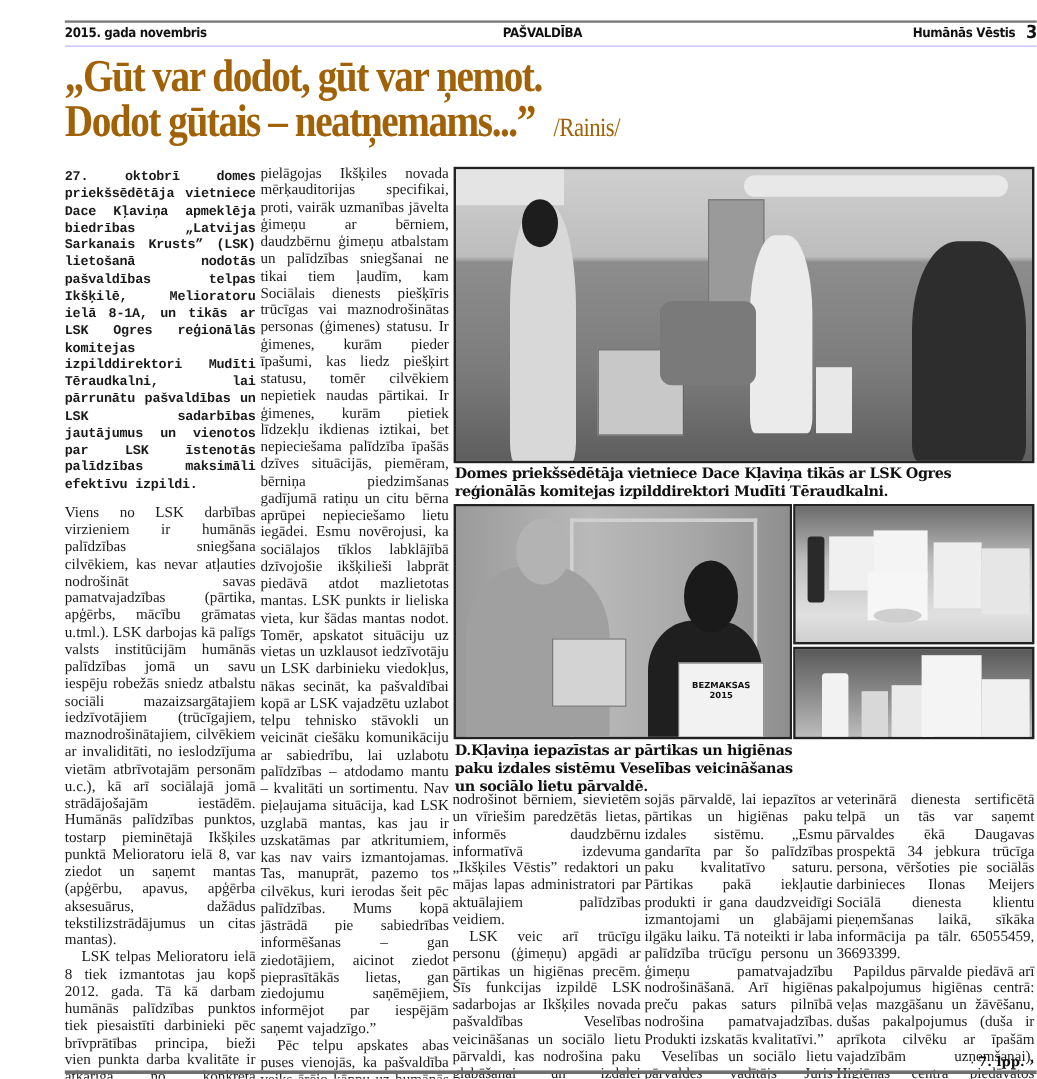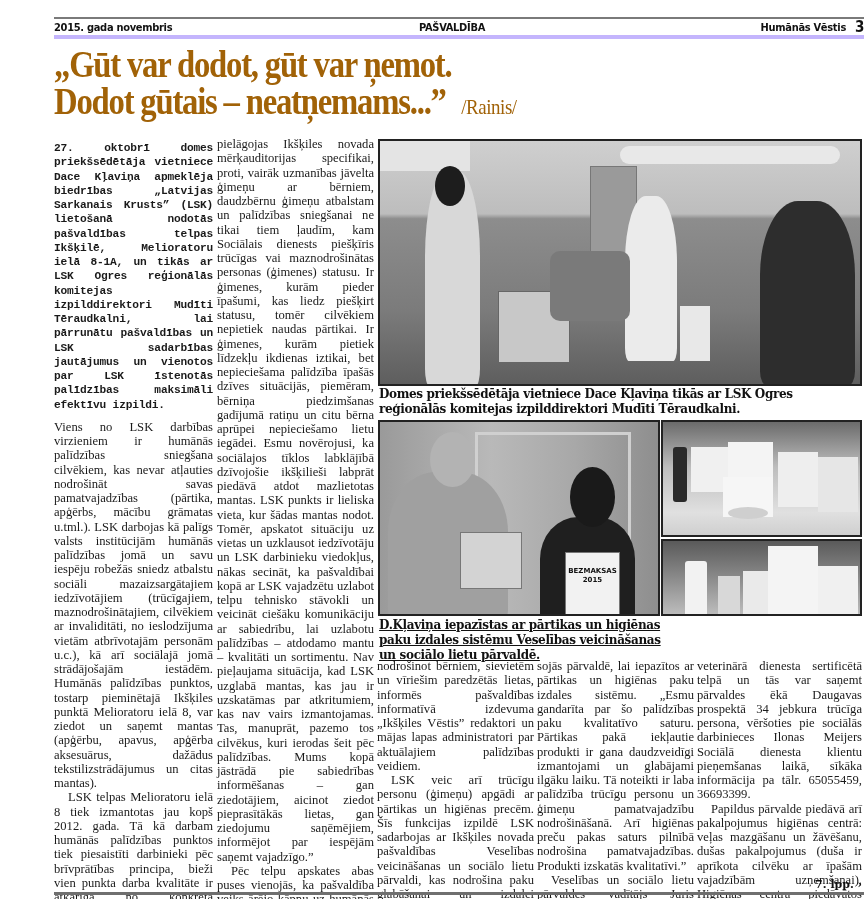--- a/index.html
+++ b/index.html
@@ -1,20 +1,20 @@
 <!DOCTYPE html>
 <html><head>
 <meta charset="utf-8">
 <style>
   html, body { margin: 0; padding: 0; background: #ffffff; }
   body { width: 864px; height: 899px; position: relative; overflow: hidden; color: #111; }
   .page { position: absolute; left: 54px; top: 0; width: 810px; height: 899px; }
 
   .hdr { position: absolute; left: 0; top: 17px; width: 810px; height: 22px;
-         border-top: 2px solid #7a7a7a; border-bottom: 4px solid #c4b5fd; box-sizing: border-box; }
+         border-top: 2px solid #7a7a7a; border-bottom: 1px solid #c4b5fd; box-sizing: border-box; }
   .hdr span { position: absolute; top: 2px; font-family: "DejaVu Sans Condensed", "DejaVu Sans", sans-serif;
               font-size: 11px; font-weight: bold; letter-spacing: -0.3px; color: #111; }
   .hdr .date { left: 0; }
   .hdr .section { left: 365px; }
   .hdr .paper { right: 18px; }
   .hdr .num { right: 0; top: -1px; font-size: 15px; font-weight: 900; }
 
   .headline { position: absolute; left: 0; top: 46px; width: 810px;
               font-family: Liberation Serif, serif; font-weight: bold; color: #a16207; }
   .headline .l1, .headline .l2 { display: block; font-size: 38px; line-height: 37px; letter-spacing: -1.4px;
@@ -44,21 +44,21 @@
         background: linear-gradient(180deg, #6b6b6b 0%, #bdbdbd 40%, #e0e0e0 80%, #cfcfcf 100%); }
   .p4 { left: 607px; top: 539px; width: 201px; height: 77px;
         background: linear-gradient(180deg, #5a5a5a 0%, #8a8a8a 50%, #bcbcbc 100%); }
 
   .fig { position: absolute; border-radius: 40% 40% 8% 8%; }
   .shape { position: absolute; }
 
   .cap { position: absolute; font-family: "DejaVu Serif", serif; font-weight: bold; font-size: 12px;
          line-height: 15px; color: #111; letter-spacing: -0.35px; }
   .cap1 { left: 325px; top: 387px; width: 484px; }
-  .cap2 { left: 325px; top: 618px; width: 285px; text-decoration: underline; }
+  .cap2 { left: 325px; top: 618px; width: 285px; }
 
   .more { position: absolute; right: 2px; top: 878px; font-family: "DejaVu Serif", serif; font-weight: bold; font-size: 11px; }
   .bottom-rule { position: absolute; left: 0; top: 892px; width: 810px; height: 3px; background: #6f6f6f; }
 </style>
 </head>
 <body>
 
 <div class="page">
 
   <div class="hdr">
@@ -99,21 +99,21 @@
   </div>
   <div class="cap cap1">Domes priekšsēdētāja vietniece Dace Kļaviņa tikās ar LSK Ogres reģionālās komitejas izpilddirektori Mudīti Tēraudkalni.</div>
 
   <div class="photo p2">
     <div class="shape" style="left:95px;top:10px;width:150px;height:180px;border:3px solid #d0d0d0;border-bottom:none;"></div>
     <div class="fig" style="left:8px;top:50px;width:120px;height:150px;background:#a0a0a0;"></div>
     <div class="fig" style="left:50px;top:10px;width:45px;height:55px;background:#b3b3b3;border-radius:50%;"></div>
     <div class="shape" style="left:80px;top:110px;width:60px;height:55px;background:#d3d3d3;border:1px solid #777;"></div>
     <div class="fig" style="left:160px;top:95px;width:95px;height:105px;background:#1f1f1f;"></div>
     <div class="fig" style="left:190px;top:45px;width:45px;height:60px;background:#1a1a1a;border-radius:50%;"></div>
-    <div class="shape" style="left:185px;top:130px;width:55px;height:65px;background:#f2f2f2;border:1px solid #777;font-family:'DejaVu Sans',sans-serif;font-size:7px;font-weight:bold;text-align:center;padding-top:14px;box-sizing:border-box;">
+    <div class="shape" style="left:185px;top:130px;width:72px;height:65px;background:#f2f2f2;border:1px solid #777;font-family:'DejaVu Sans',sans-serif;font-size:7px;font-weight:bold;text-align:center;padding-top:14px;box-sizing:border-box;">
       <div>BEZMAKSAS</div>
       <div style="margin-top:1px;">2015</div>
     </div>
   </div>
   <div class="cap cap2">D.Kļaviņa iepazīstas ar pārtikas un higiēnas paku izdales sistēmu Veselības veicināšanas un sociālo lietu pārvaldē.</div>
 
   <div class="photo p3">
     <div class="shape" style="left:10px;top:25px;width:14px;height:55px;background:#2a2a2a;border-radius:3px;"></div>
     <div class="shape" style="left:28px;top:25px;width:45px;height:45px;background:#f0f0f0;"></div>
     <div class="shape" style="left:65px;top:20px;width:45px;height:40px;background:#f4f4f4;"></div>
@@ -125,21 +125,21 @@
 
   <div class="photo p4">
     <div class="shape" style="left:22px;top:20px;width:22px;height:55px;background:#f2f2f2;border-radius:3px;"></div>
     <div class="shape" style="left:55px;top:35px;width:22px;height:40px;background:#d8d8d8;"></div>
     <div class="shape" style="left:80px;top:30px;width:35px;height:45px;background:#eaeaea;"></div>
     <div class="shape" style="left:105px;top:5px;width:50px;height:70px;background:#f4f4f4;"></div>
     <div class="shape" style="left:155px;top:25px;width:40px;height:50px;background:#f0f0f0;"></div>
   </div>
 
   <div class="col c3">
-    <p class="noindent">nodrošinot bērniem, sievietēm un vīriešim paredzētās lietas, informēs pašvaldības informatīvā izdevuma „Ikšķiles Vēstis” redaktori un mājas lapas administratori par aktuālajiem palīdzības veidiem.</p>
+    <p class="noindent">nodrošinot bērniem, sievietēm un vīriešim paredzētās lietas, informēs daudzbērnu informatīvā izdevuma „Ikšķiles Vēstis” redaktori un mājas lapas administratori par aktuālajiem palīdzības veidiem.</p>
     <p>LSK veic arī trūcīgu personu (ģimeņu) apgādi ar pārtikas un higiēnas precēm. Šīs funkcijas izpildē LSK sadarbojas ar Ikšķiles novada pašvaldības Veselības veicināšanas un sociālo lietu pārvaldi, kas nodrošina paku glabāšanai un izdalei nepieciešamos apstākļus pārvaldes ēkā Ikšķilē, Daugavas prospektā 34.</p>
 
   </div>
 
   <div class="col c4">
     <p class="noindent">sojās pārvaldē, lai iepazītos ar pārtikas un higiēnas paku izdales sistēmu. „Esmu gandarīta par šo palīdzības paku kvalitatīvo saturu. Pārtikas pakā iekļautie produkti ir gana daudzveidīgi izmantojami un glabājami ilgāku laiku. Tā noteikti ir laba palīdzība trūcīgu personu un ģimeņu pamatvajadzību nodrošināšanā. Arī higiēnas preču pakas saturs pilnībā nodrošina pamatvajadzības. Produkti izskatās kvalitatīvi.”</p>
     <p>Veselības un sociālo lietu pārvaldes vadītājs Juris Saratovs informēja, ka pārtikas un higiēnas pakas tiek glabātas Pārtikas un</p>
   </div>
 
   <div class="col c5">

